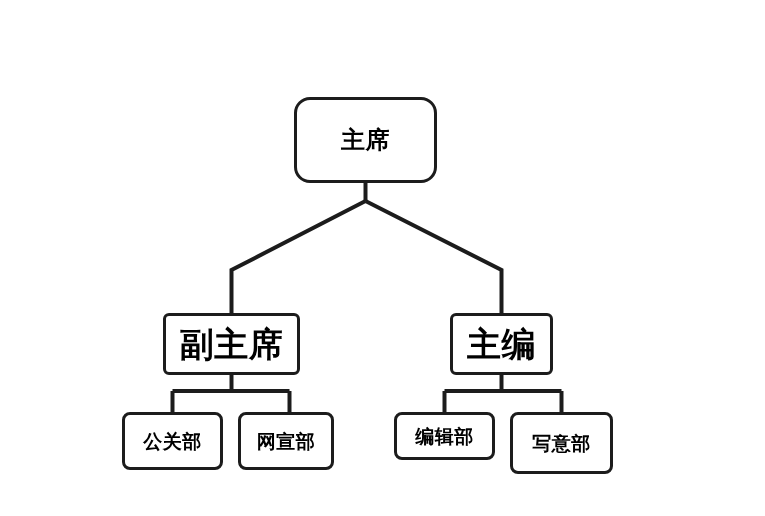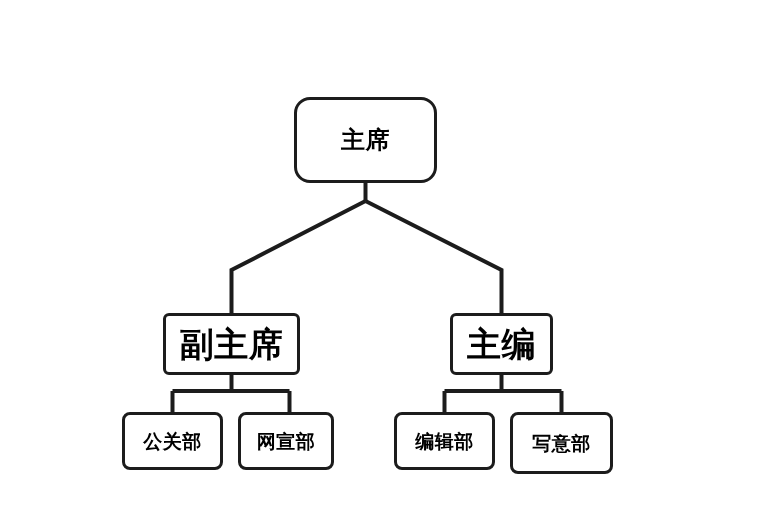--- a/index.html
+++ b/index.html
@@ -95,21 +95,21 @@
   </div>
 
   <div class="node node-leaf" style="left:122px; top:412px; width:101px; height:58px;">
     <span class="node-label">公关部</span>
   </div>
 
   <div class="node node-leaf" style="left:238px; top:412px; width:96px; height:58px;">
     <span class="node-label">网宣部</span>
   </div>
 
-  <div class="node node-leaf" style="left:394px; top:412px; width:101px; height:58px;">
+  <div class="node node-leaf" style="left:394px; top:412px; width:101px; height:48px;">
     <span class="node-label">编辑部</span>
   </div>
 
   <div class="node node-leaf" style="left:510px; top:412px; width:103px; height:62px;">
     <span class="node-label">写意部</span>
   </div>
 
 </div>
 
 </body></html>

